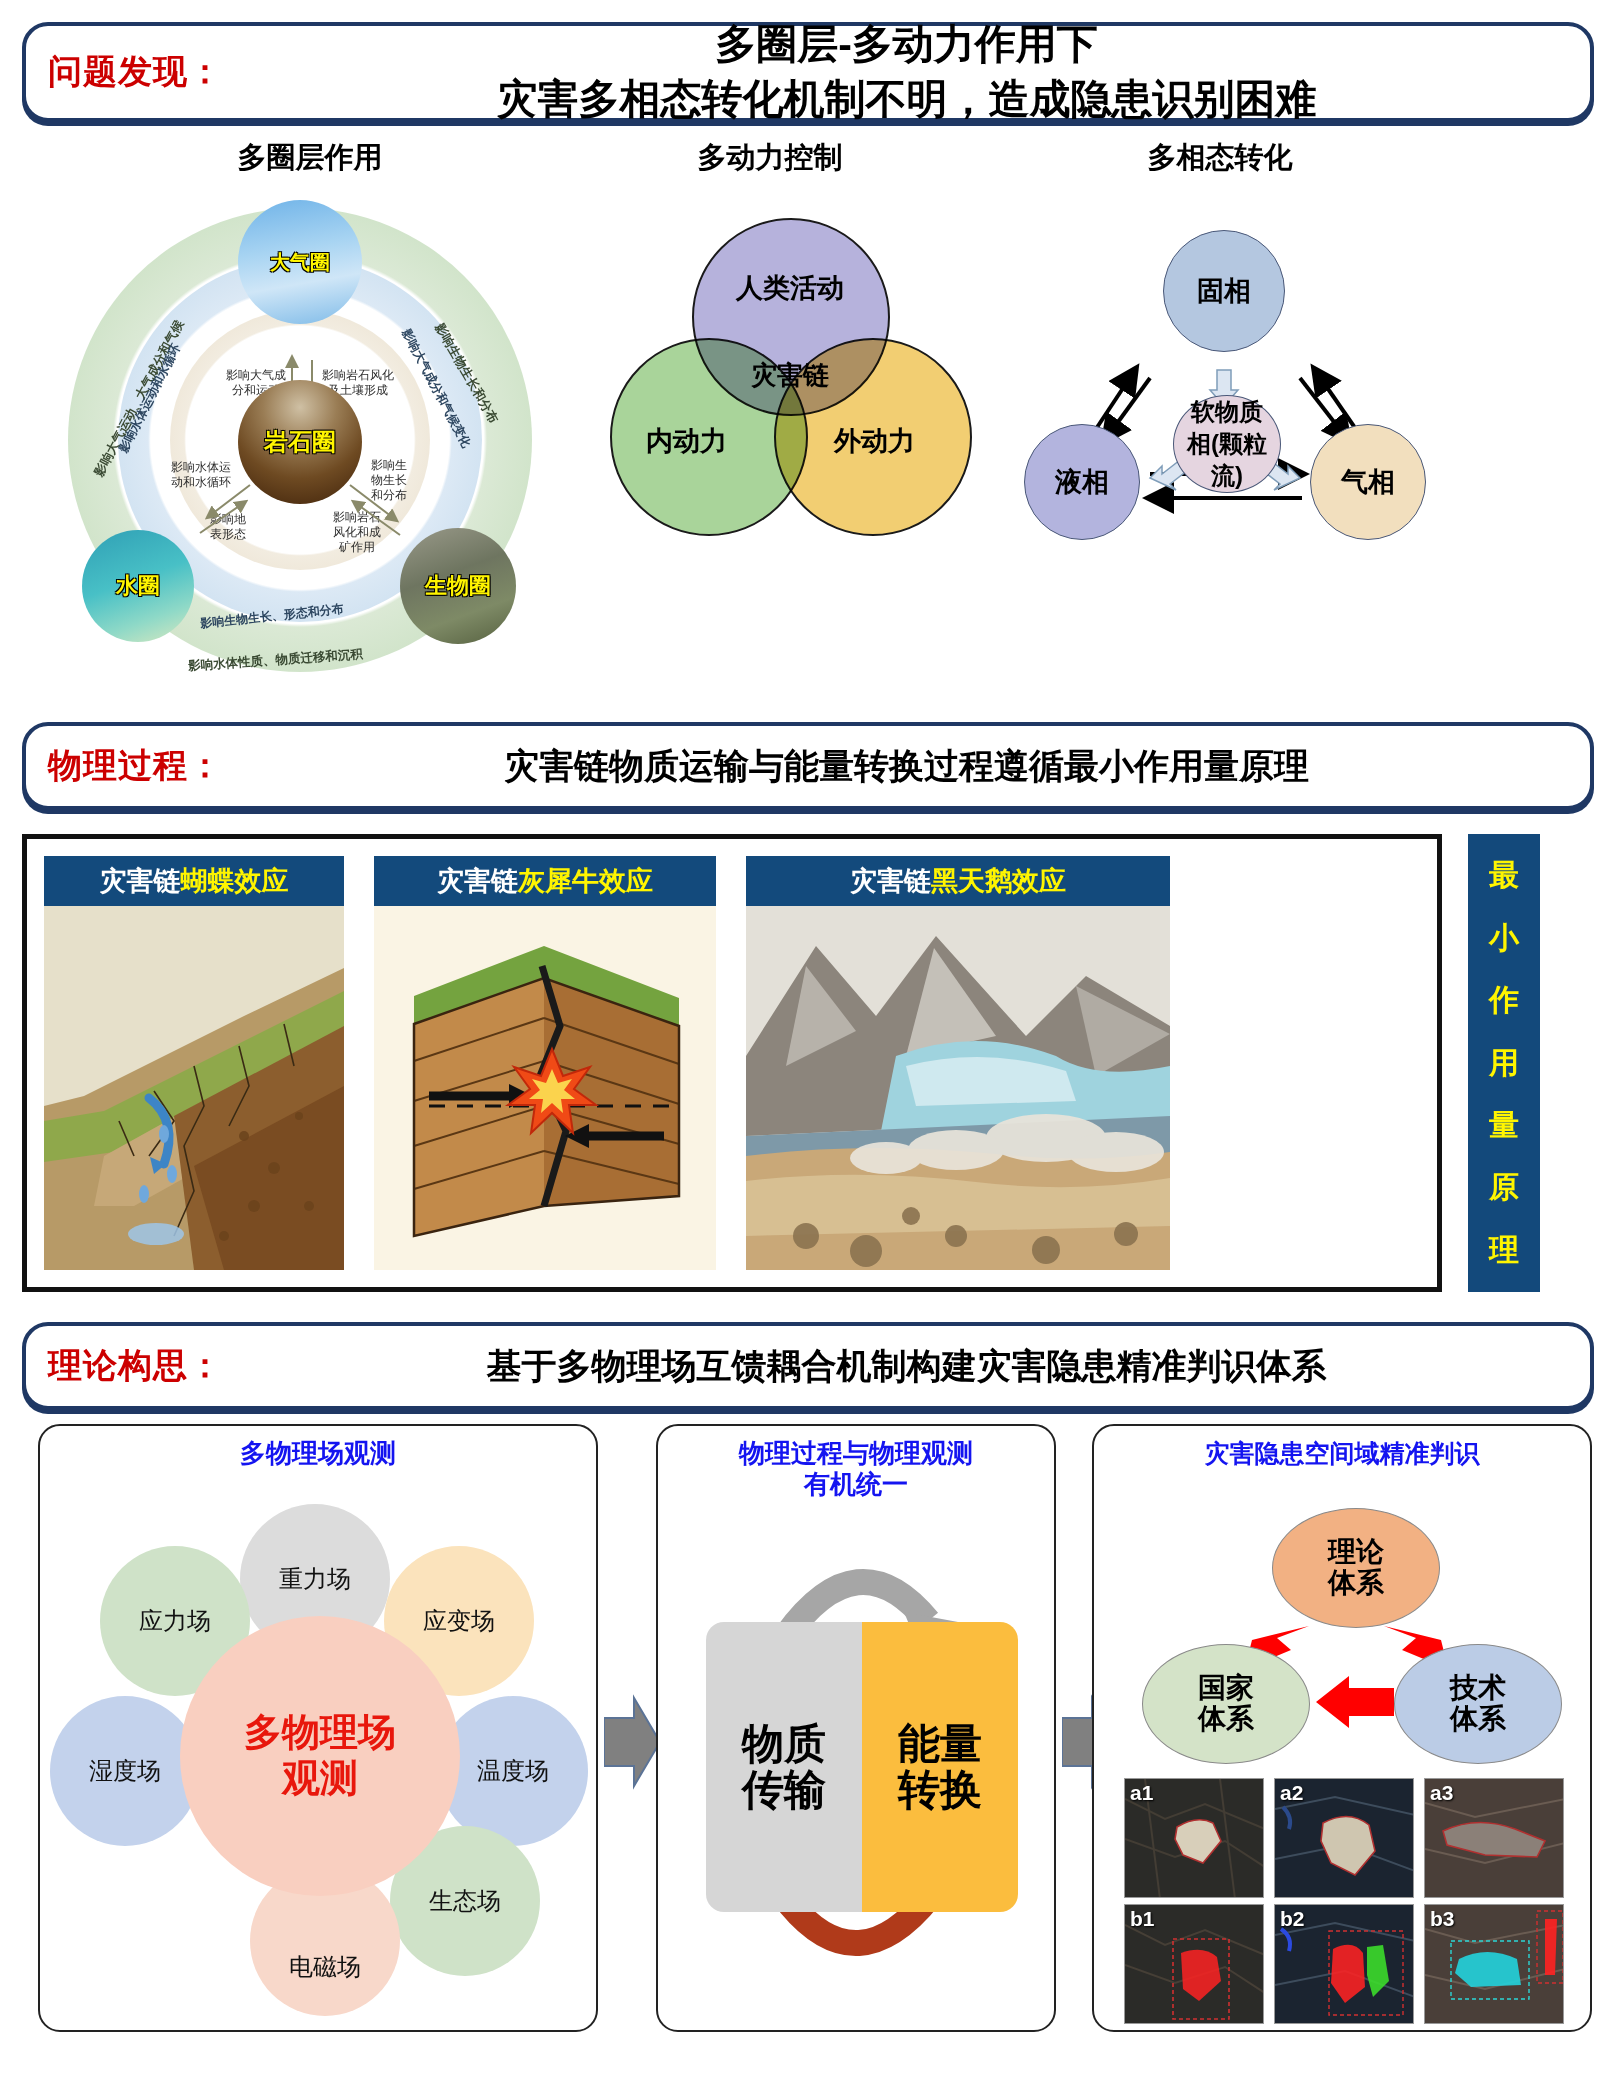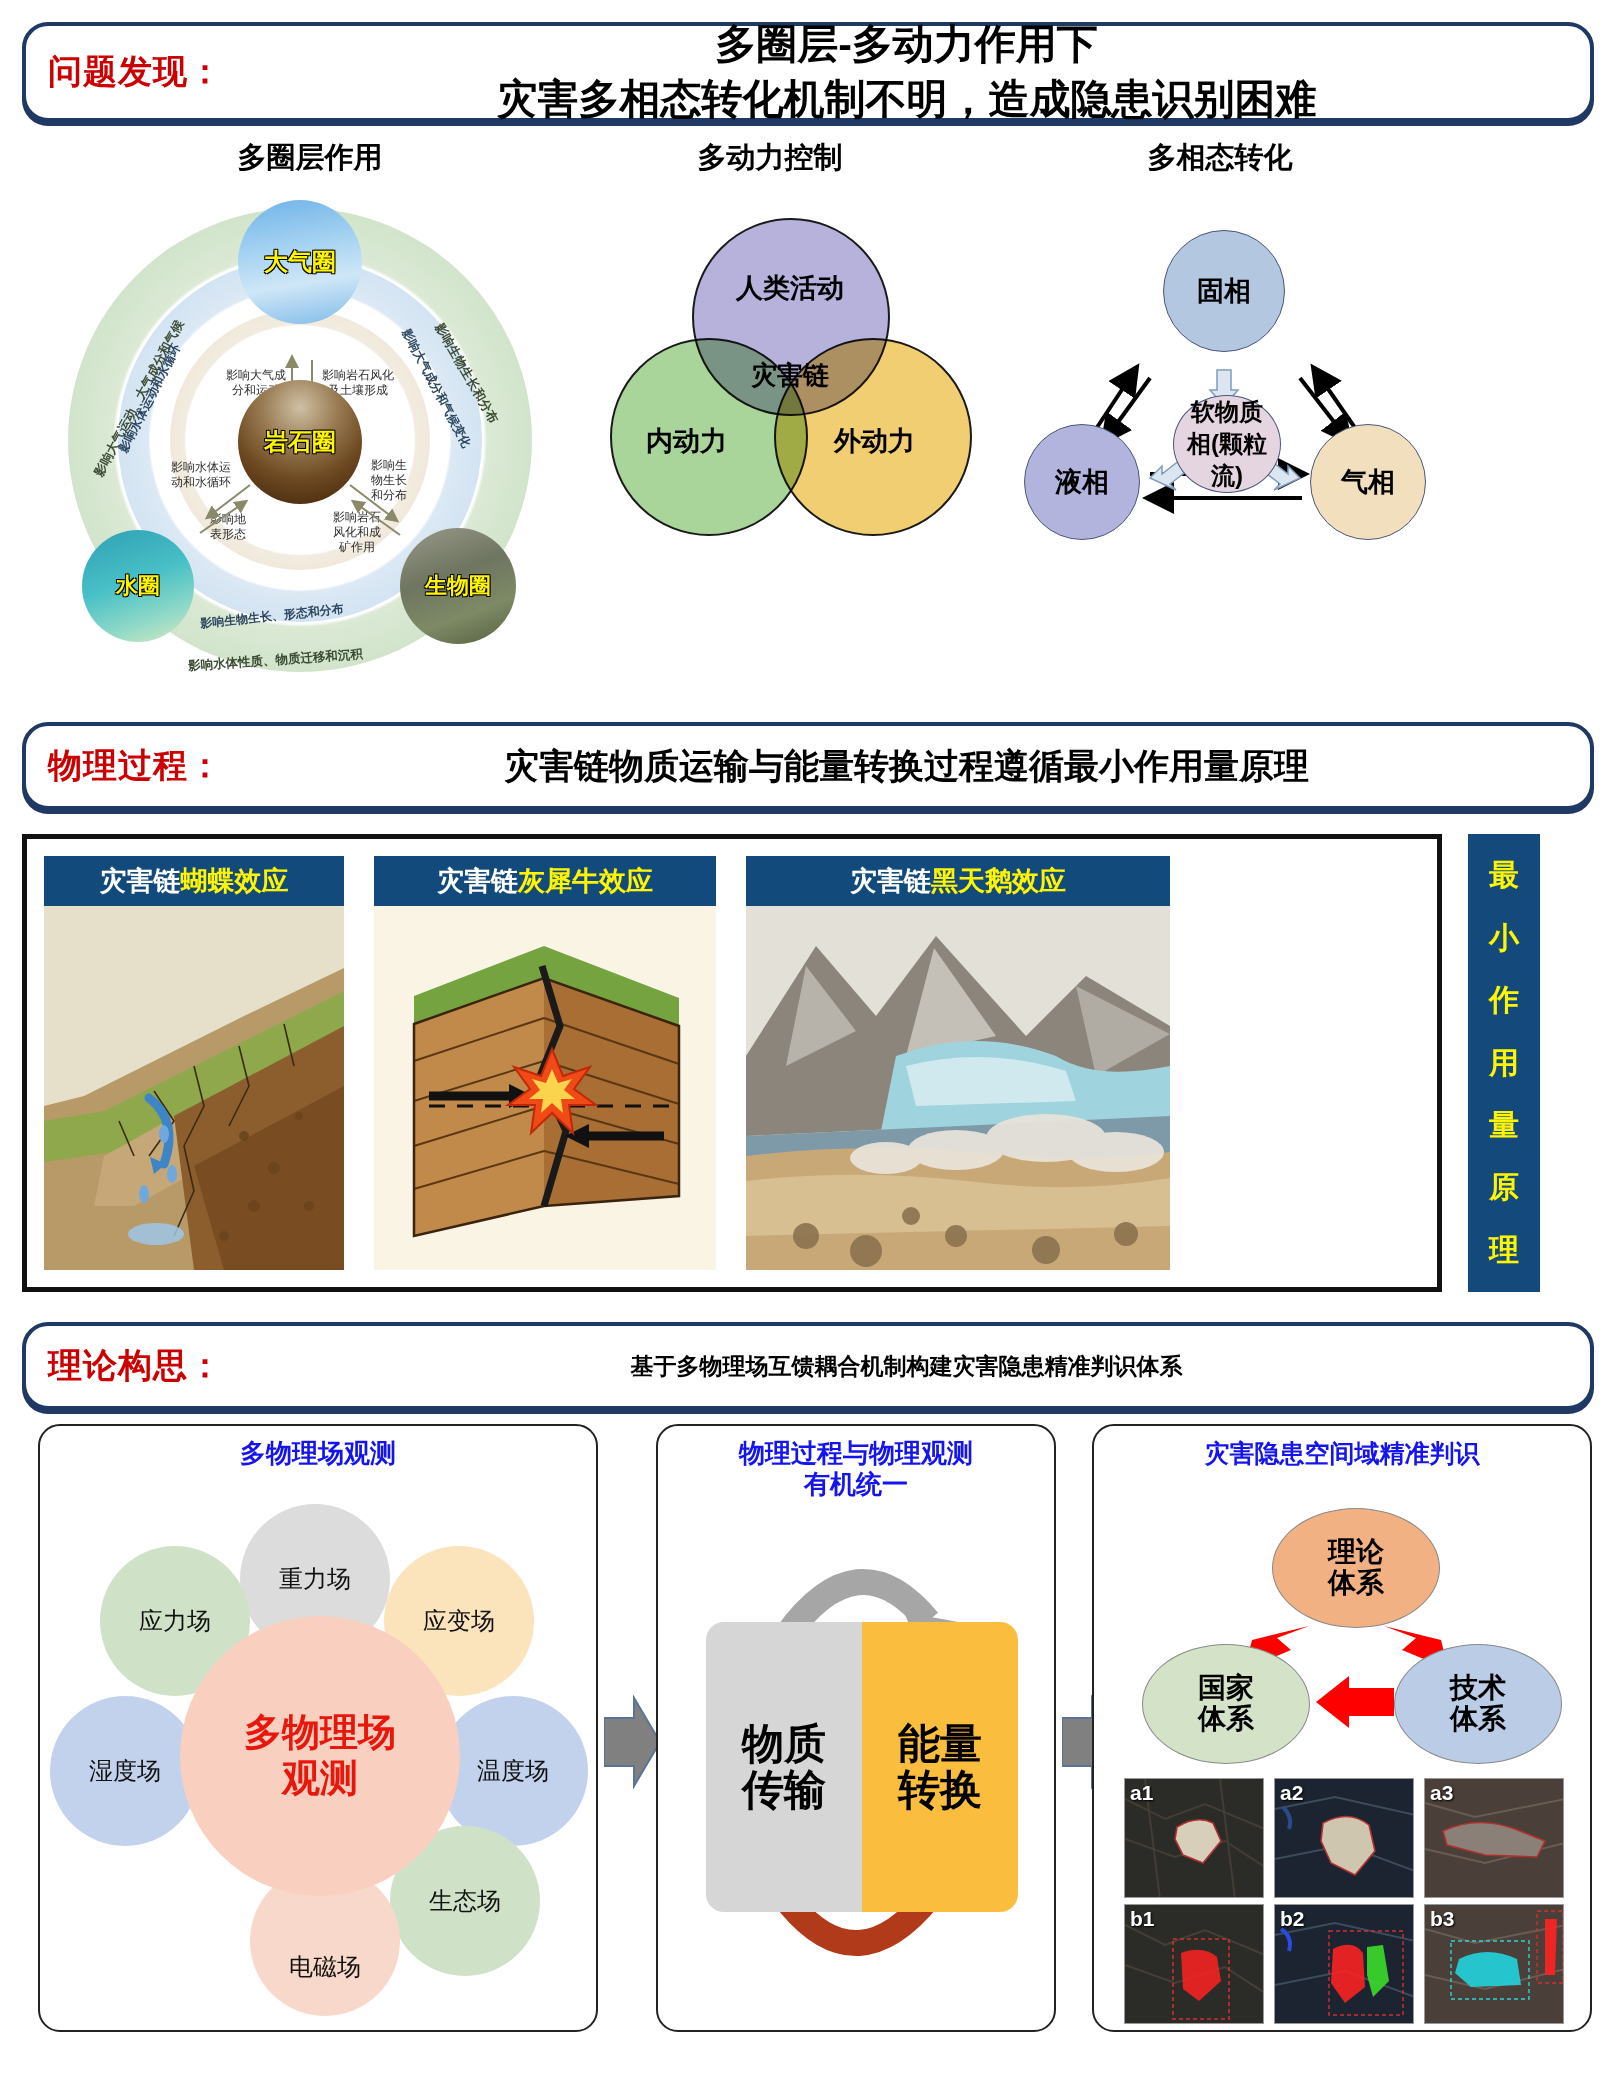--- a/index.html
+++ b/index.html
@@ -232,21 +232,21 @@
       </marker>
     </defs>
     <line x1="232" y1="215" x2="232" y2="168" stroke="#8a8a6a" stroke-width="2" marker-end="url(#wa)"></line>
     <line x1="252" y1="170" x2="252" y2="218" stroke="#8a8a6a" stroke-width="2" marker-end="url(#wa)"></line>
     <line x1="190" y1="295" x2="148" y2="327" stroke="#8a8a6a" stroke-width="2" marker-end="url(#wa)"></line>
     <line x1="140" y1="343" x2="185" y2="312" stroke="#8a8a6a" stroke-width="2" marker-end="url(#wa)"></line>
     <line x1="290" y1="295" x2="336" y2="330" stroke="#8a8a6a" stroke-width="2" marker-end="url(#wa)"></line>
     <line x1="340" y1="345" x2="294" y2="312" stroke="#8a8a6a" stroke-width="2" marker-end="url(#wa)"></line>
   </svg>
 
-  <div class="sphere-node sph-atmo" style="left:178px; top:10px; width:124px; height:124px; font-size:24px;">
+  <div class="sphere-node sph-atmo" style="left:178px; top:10px; width:124px; height:124px; font-size:20px;">
     <span>大气圈</span>
   </div>
   <div class="sphere-node sph-litho" style="left:178px; top:190px; width:124px; height:124px; font-size:24px;">
     <span>岩石圈</span>
   </div>
   <div class="sphere-node sph-hydro" style="left:22px; top:340px; width:112px; height:112px; font-size:22px;">
     <span>水圈</span>
   </div>
   <div class="sphere-node sph-bio" style="left:340px; top:338px; width:116px; height:116px; font-size:22px;">
     <span>生物圈</span>
@@ -417,21 +417,21 @@
   <span>小</span>
   <span>作</span>
   <span>用</span>
   <span>量</span>
   <span>原</span>
   <span>理</span>
 </div>
 
 <div class="banner" style="left:22px; top:1322px; width:1572px; height:88px;">
   <div class="banner-label">理论构思：</div>
-  <div class="banner-text" style="font-size:23px;">基于多物理场互馈耦合机制构建灾害隐患精准判识体系</div>
+  <div class="banner-text" style="font-size:35px;">基于多物理场互馈耦合机制构建灾害隐患精准判识体系</div>
 </div>
 
 <div class="tpanel" style="left:38px; top:1424px; width:560px; height:608px;">
   <div class="tpanel-title">多物理场观测</div>
 
   <div class="field-bubble" style="left:200px; top:78px; width:150px; height:150px; background:#DCDCDC;">
     <span>重力场</span></div>
   <div class="field-bubble" style="left:344px; top:120px; width:150px; height:150px; background:#FBE3BC;">
     <span>应变场</span></div>
   <div class="field-bubble" style="left:398px; top:270px; width:150px; height:150px; background:#C3D2EC;">

